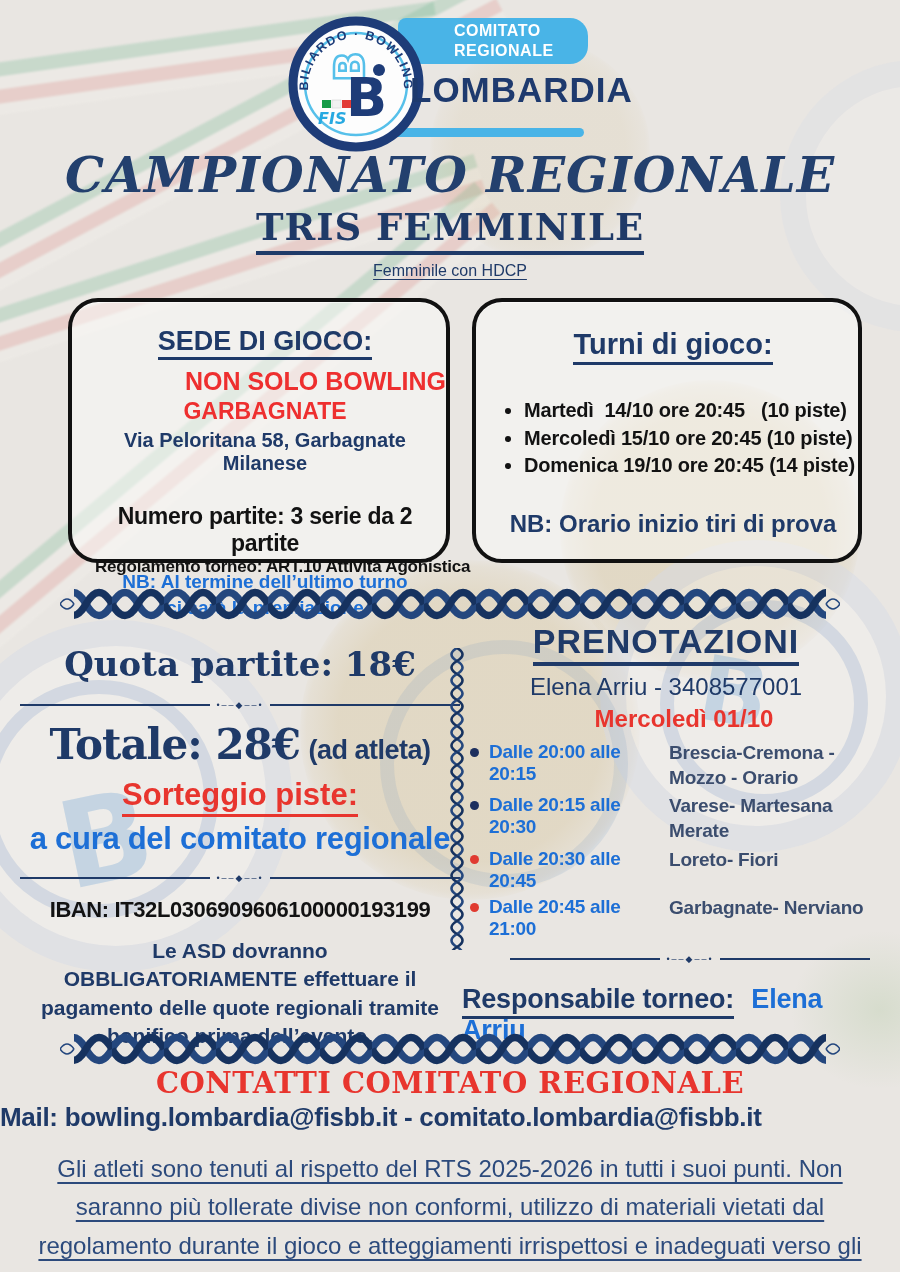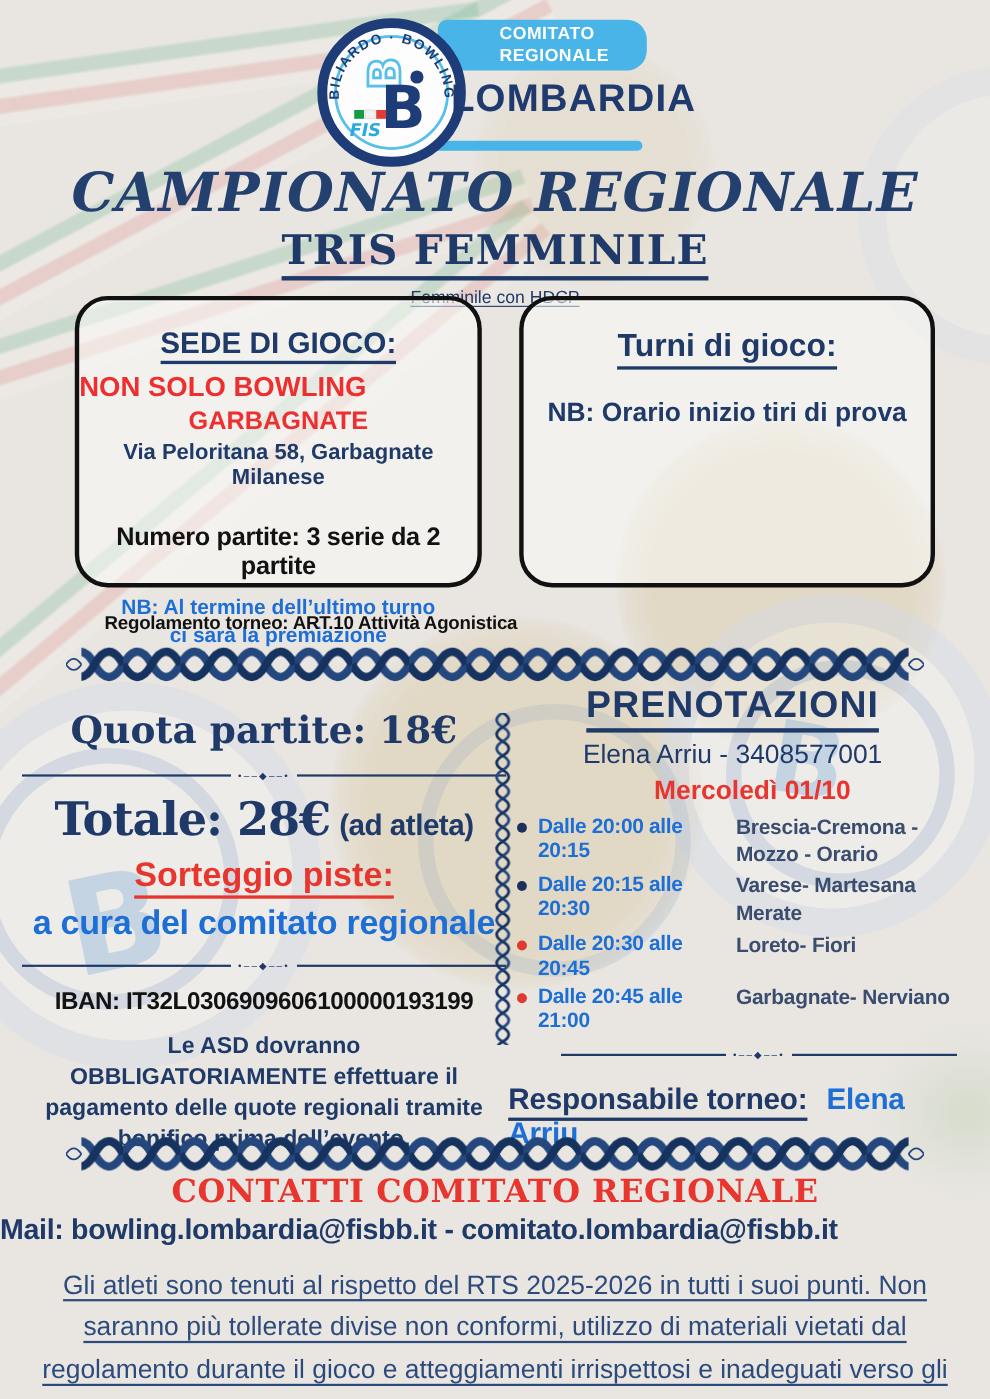--- a/index.html
+++ b/index.html
@@ -39,27 +39,27 @@
     font-family:"DejaVu Serif",serif;font-style:italic;font-weight:bold;
     font-size:49px;color:#23406e;letter-spacing:1px;}
   .title-sub{position:absolute;left:0;top:205px;width:900px;text-align:center;
     font-family:"DejaVu Serif",serif;font-weight:bold;font-size:37px;color:#1f3a68;letter-spacing:1px;}
   .title-sub span{border-bottom:4px solid #1f3a68;padding-bottom:2px;}
   .title-note{position:absolute;left:0;top:262px;width:900px;text-align:center;
     font-size:16px;color:#1f3a68;}
   .title-note span{text-decoration:underline;text-underline-offset:3px;}
 
   
-  .info-box{position:absolute;top:269px;height:257px;border:4px solid #111;border-radius:30px;
-    background:rgba(251,251,250,.5);box-shadow:0 1px 0 rgba(255,255,255,.6) inset;}
+  .info-box{position:absolute;top:298px;height:257px;border:4px solid #111;border-radius:30px;
+    background:rgba(251,251,250,.5);box-shadow:0 1px 0 rgba(255,255,255,.6) inset;padding-left:12px;}
   .box-venue{left:68px;width:362px;}
   .box-rounds{left:472px;width:370px;}
   .box-venue .heading{margin-top:24px;text-align:center;font-size:27px;font-weight:bold;color:#1f3a68;}
   .box-venue .heading span{border-bottom:3px solid #1f3a68;padding-bottom:1px;}
-  .venue-name1{margin-top:10px;text-align:left;font-size:25px;font-weight:bold;color:#ee2f2f;}
+  .venue-name1{margin-top:10px;text-align:right;font-size:25px;font-weight:bold;color:#ee2f2f;}
   .venue-name2{margin-top:2px;text-align:center;font-size:23px;font-weight:bold;color:#ee2f2f;}
   .venue-address{margin-top:4px;text-align:center;font-size:20px;font-weight:bold;color:#1f3a68;}
   .venue-games{margin-top:28px;text-align:center;font-size:23px;font-weight:bold;color:#121212;letter-spacing:-.3px;}
   .venue-nb{margin-top:12px;text-align:center;font-size:19px;font-weight:bold;color:#1d6fd6;line-height:1.35;}
   .box-rounds .heading{margin-top:26px;text-align:center;font-size:29px;font-weight:bold;color:#1f3a68;}
   .box-rounds .heading span{border-bottom:3px solid #1f3a68;padding-bottom:2px;}
   .rounds-list{margin:36px 0 0 14px;padding:0 0 0 22px;color:#121212;font-size:20px;font-weight:bold;line-height:1.38;}
   .rounds-list li{white-space:pre-wrap;letter-spacing:-.2px;}
   .rounds-nb{margin-top:30px;text-align:center;font-size:24px;font-weight:bold;color:#1f3a68;}
 
@@ -178,20 +178,25 @@
     <div class="venue-address">Via Peloritana 58, Garbagnate Milanese</div>
     <div class="venue-games">Numero partite: 3 serie da 2 partite</div>
     <div class="venue-nb">
       <div>NB: Al termine dell’ultimo turno</div>
       <div>ci sarà la premiazione</div>
     </div>
   </div>
 
   <div class="info-box box-rounds">
     <div class="heading"><span>Turni di gioco:</span></div>
+    <ul class="rounds-list">
+      <li>Martedì  14/10 ore 20:45   (10 piste)</li>
+      <li>Mercoledì 15/10 ore 20:45 (10 piste)</li>
+      <li>Domenica 19/10 ore 20:45 (14 piste)</li>
+    </ul>
     <div class="rounds-nb">NB: Orario inizio tiri di prova</div>
   </div>
 
   <div class="regulation">Regolamento torneo: ART.10 Attività Agonistica</div>
 
   <div class="chain c1">
     <svg width="780" height="32" viewBox="0 0 780 32">
       <defs>
         <pattern id="braid" width="52" height="32" patternUnits="userSpaceOnUse">
           <path d="M0 16 Q13 -7 26 16 Q39 39 52 16" fill="none" stroke="#24477e" stroke-width="7.5"></path>

